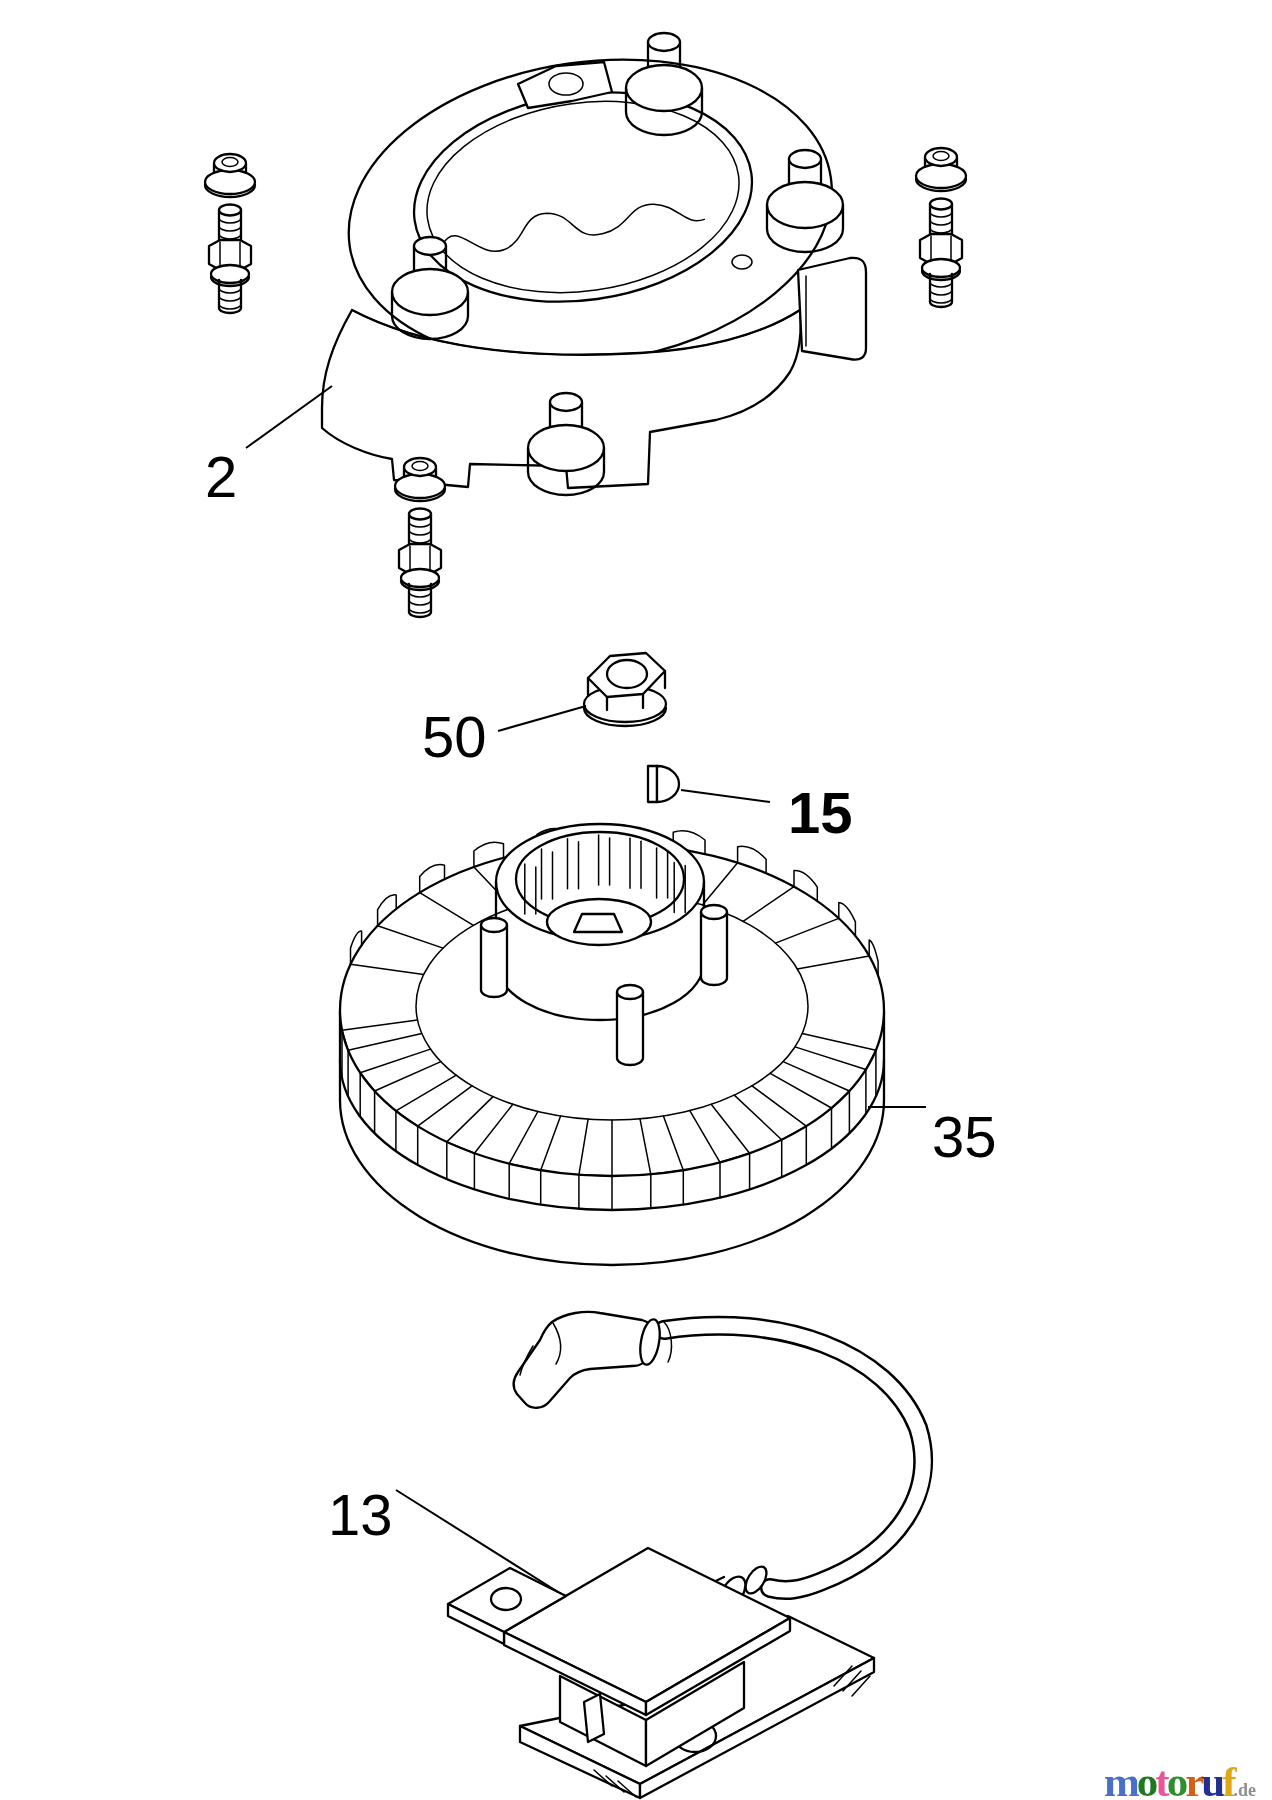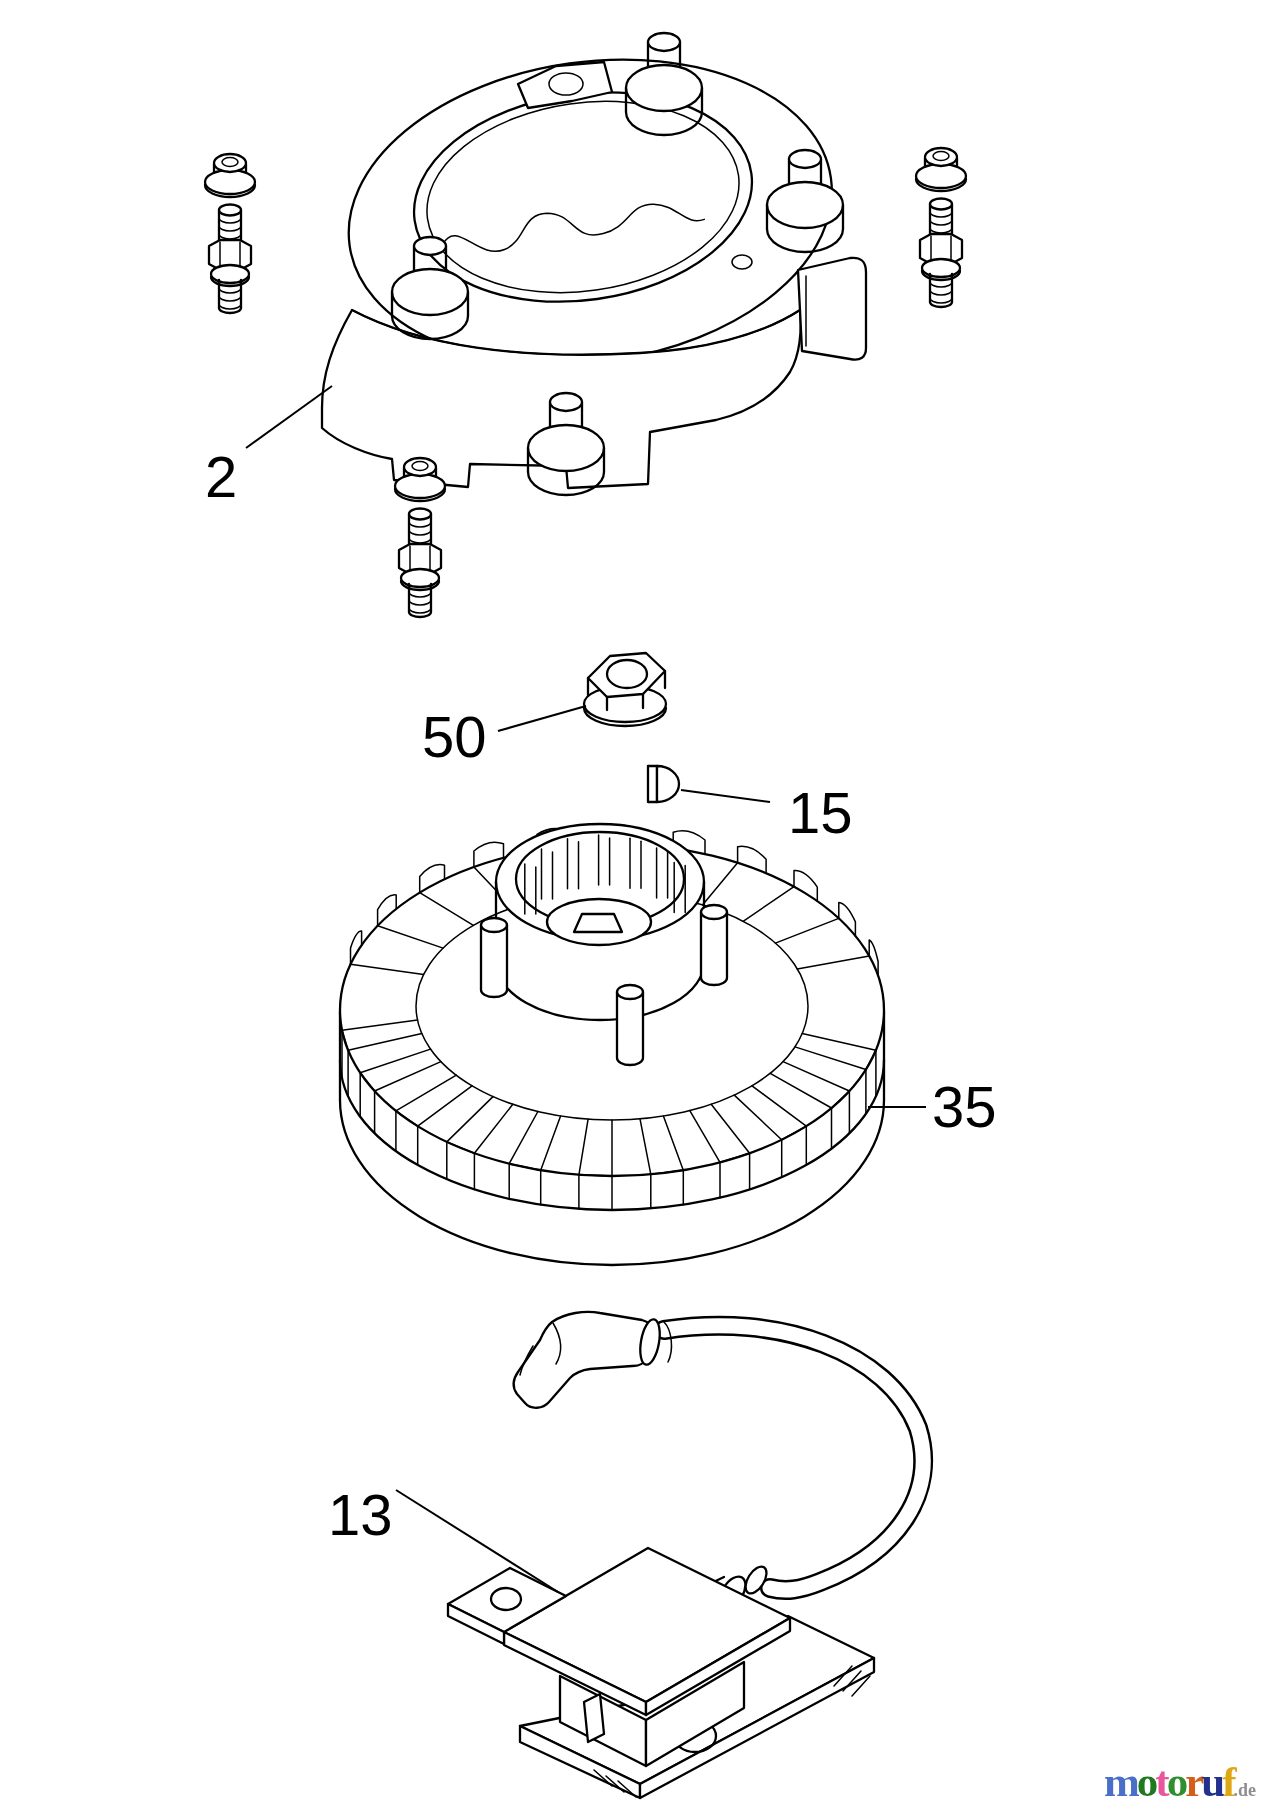--- a/index.html
+++ b/index.html
@@ -278,19 +278,19 @@
     <line x1="246" y1="448" x2="332" y2="386"></line>
     <line x1="498" y1="731" x2="586" y2="706"></line>
     <line x1="681" y1="790" x2="770" y2="802"></line>
     <line x1="868" y1="1107" x2="926" y2="1107"></line>
     <line x1="396" y1="1490" x2="558" y2="1592"></line>
   </g>
 </svg>
 
 <div class="plabel" style="left:205px;top:448px;">2</div>
 <div class="plabel" style="left:422px;top:708px;">50</div>
-<div class="plabel" style="left:788px;top:784px;">15</div>
-<div class="plabel" style="left:932px;top:1078px;">35</div>
+<div class="plabel" style="left:788px;top:784px;font-weight:bold;">15</div>
+<div class="plabel" style="left:932px;top:1108px;">35</div>
 <div class="plabel" style="left:328px;top:1438px;margin-top:48px;">13</div>
 
 <div class="watermark"><span style="color: rgb(74, 111, 200);">m</span><span style="color: rgb(31, 122, 31);">o</span><span style="color: rgb(232, 87, 156);">t</span><span style="color: rgb(47, 143, 47);">o</span><span style="color: rgb(210, 96, 26);">r</span><span style="color: rgb(34, 48, 143);">u</span><span style="color: rgb(223, 167, 19);">f</span><span class="wm-suffix" style="color: rgb(143, 143, 143);">.de</span></div>
 
 </div>
 
 </body></html>

